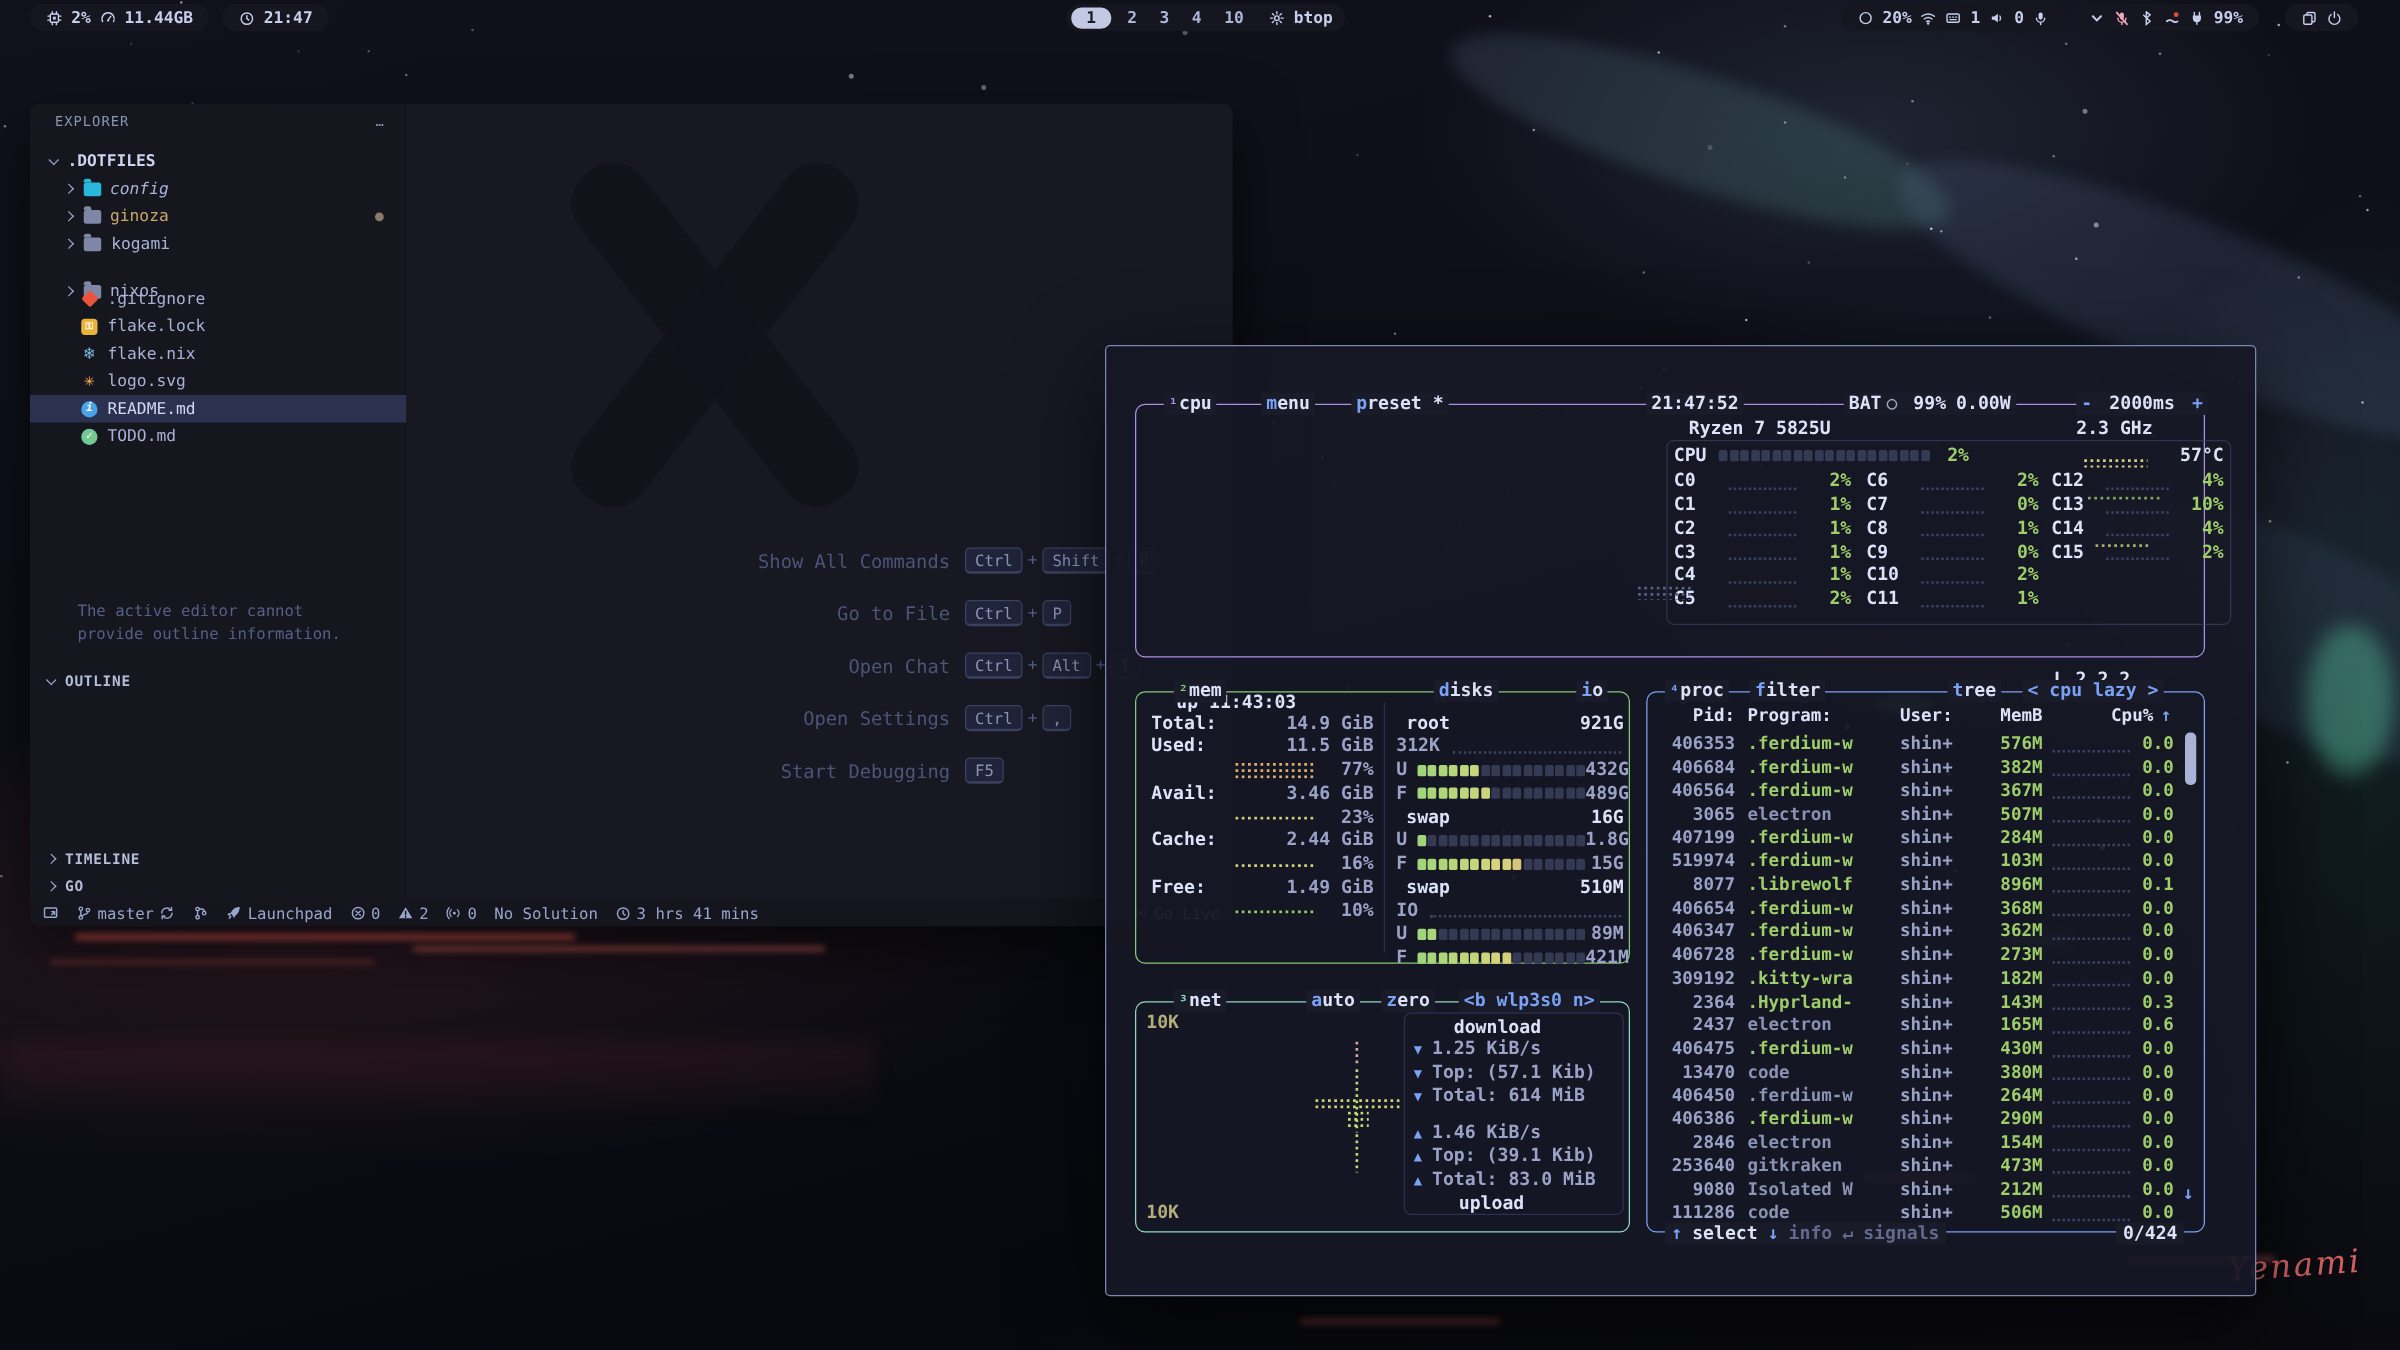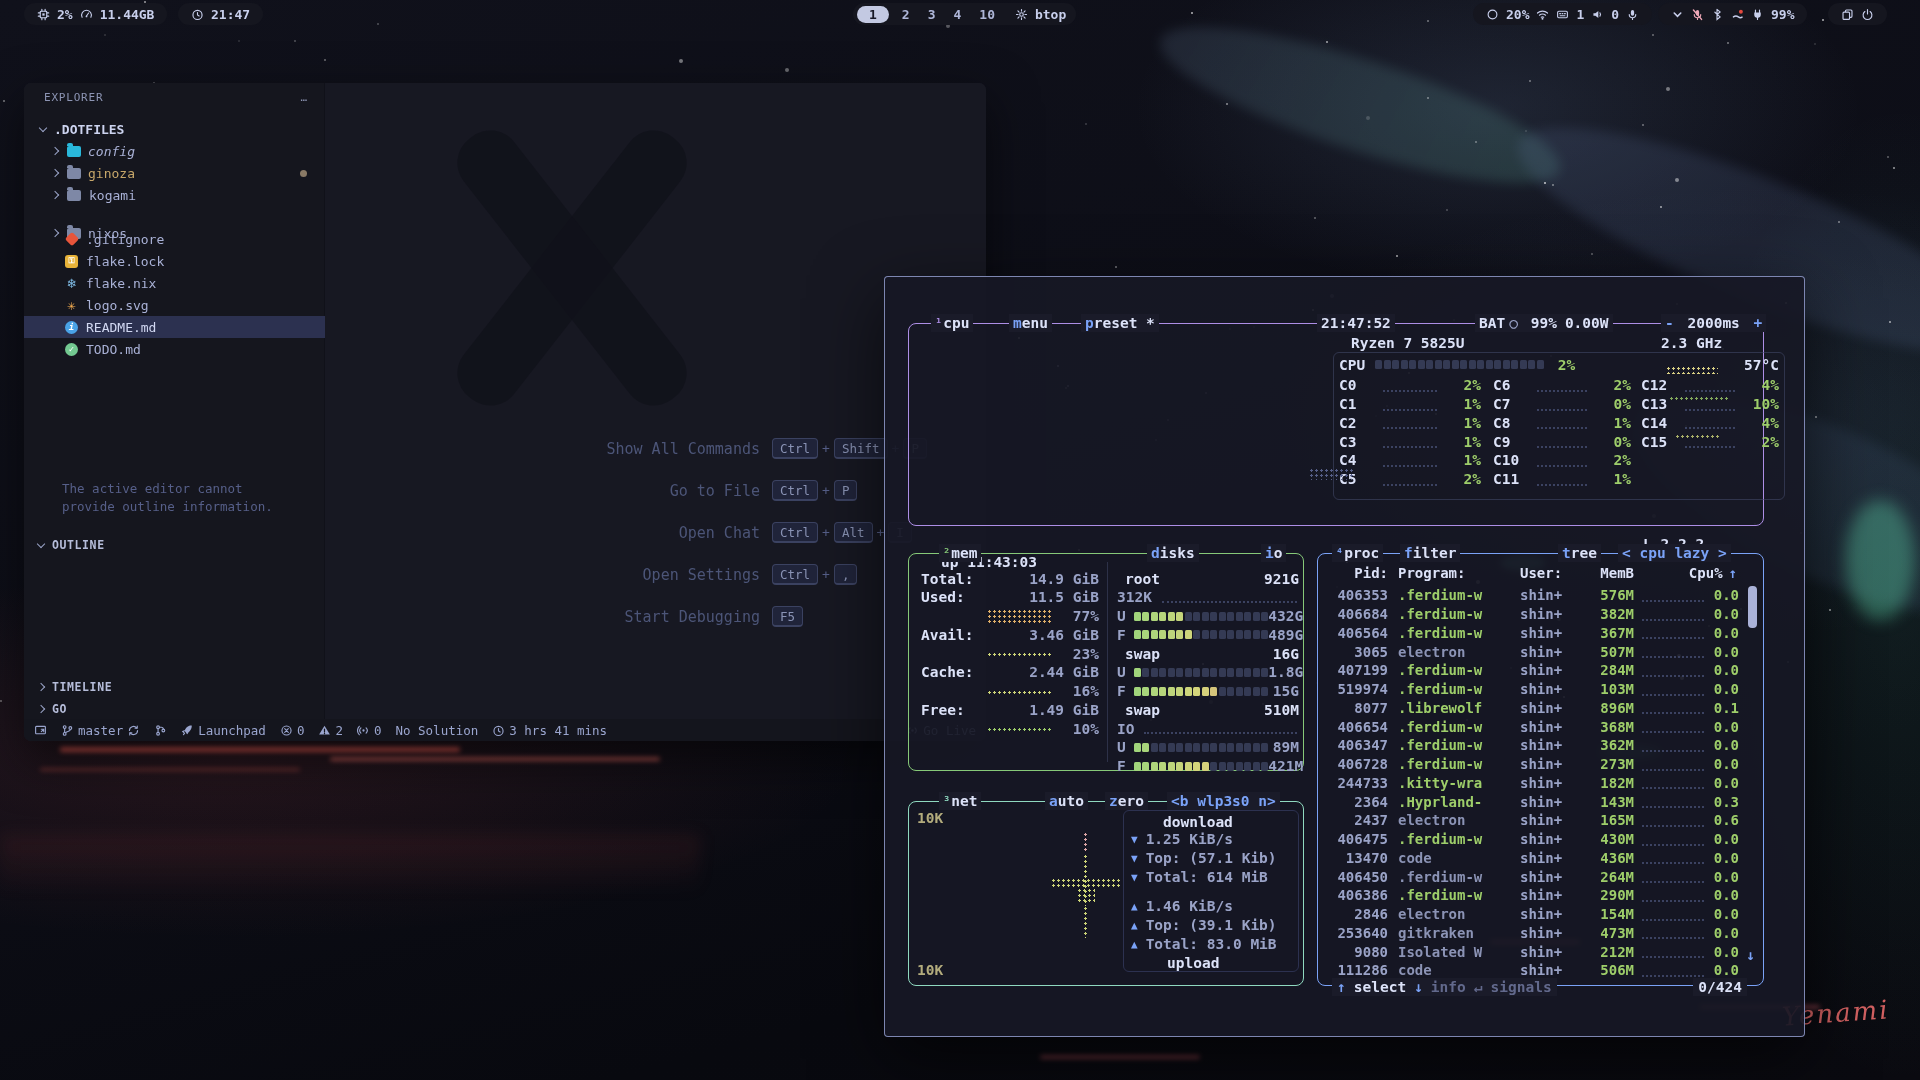--- a/index.html
+++ b/index.html
@@ -1022,21 +1022,21 @@
         <div class="prow">
           <span class="p-pid">406728</span>
     <span class="p-prog" style="color:var(--tn-green)">.ferdium-w</span>
     <span class="p-user" style="color:var(--tn-grey)">shin+</span>
     <span class="p-mem">273M</span>
           <span class="p-lead"></span>
           <span style="flex:1"></span>
     <span class="p-cpu">0.0</span>
         </div>
         <div class="prow">
-          <span class="p-pid">244733</span>
+          <span class="p-pid">309192</span>
     <span class="p-prog" style="color:var(--tn-green)">.kitty-wra</span>
     <span class="p-user" style="color:var(--tn-grey)">shin+</span>
     <span class="p-mem">182M</span>
           <span class="p-lead"></span>
           <span style="flex:1"></span>
     <span class="p-cpu">0.0</span>
         </div>
         <div class="prow">
           <span class="p-pid">2364</span>
     <span class="p-prog" style="color:var(--tn-green)">.Hyprland-</span>
@@ -1061,21 +1061,21 @@
     <span class="p-user" style="color:var(--tn-grey)">shin+</span>
     <span class="p-mem">430M</span>
           <span class="p-lead"></span>
           <span style="flex:1"></span>
     <span class="p-cpu">0.0</span>
         </div>
         <div class="prow">
           <span class="p-pid">13470</span>
     <span class="p-prog" style="color:#8b93b5">code</span>
     <span class="p-user" style="color:var(--tn-grey)">shin+</span>
-    <span class="p-mem">436M</span>
+    <span class="p-mem">380M</span>
           <span class="p-lead"></span>
           <span style="flex:1"></span>
     <span class="p-cpu">0.0</span>
         </div>
         <div class="prow">
           <span class="p-pid">406450</span>
     <span class="p-prog" style="color:#8b93b5">.ferdium-w</span>
     <span class="p-user" style="color:var(--tn-grey)">shin+</span>
     <span class="p-mem">264M</span>
           <span class="p-lead"></span>

